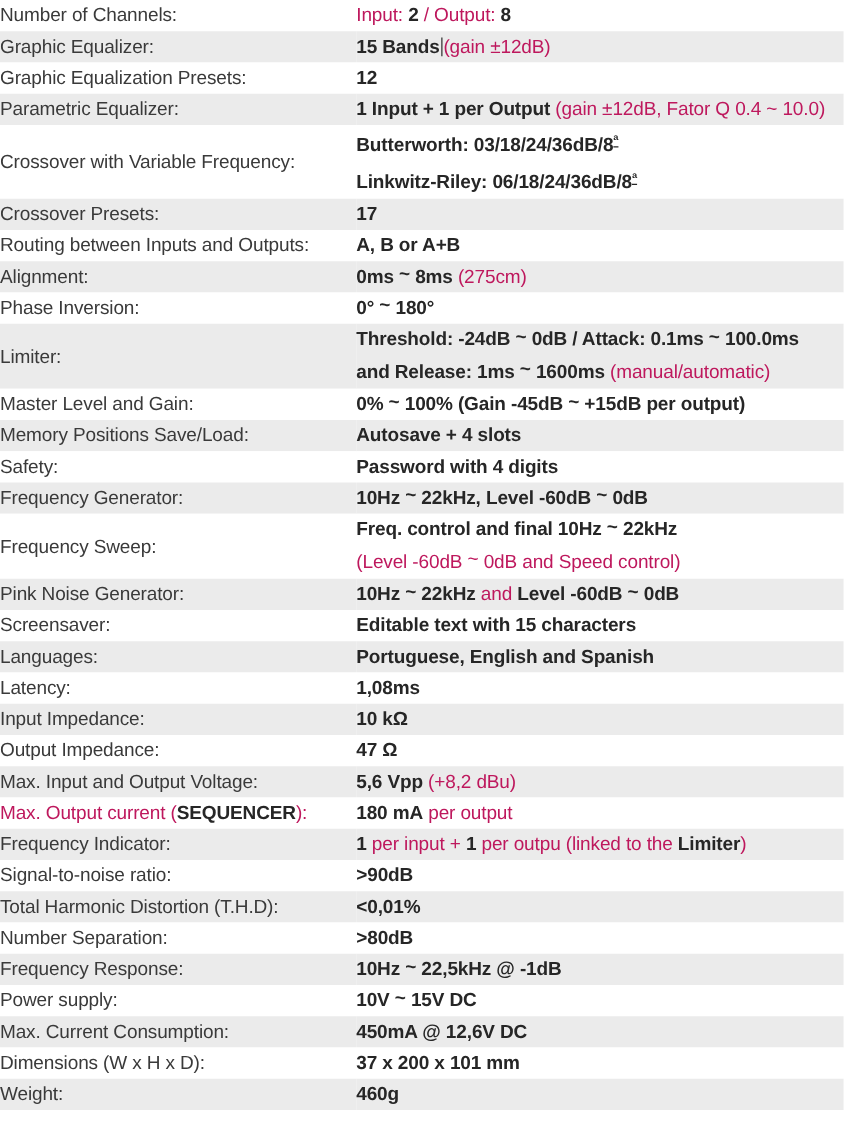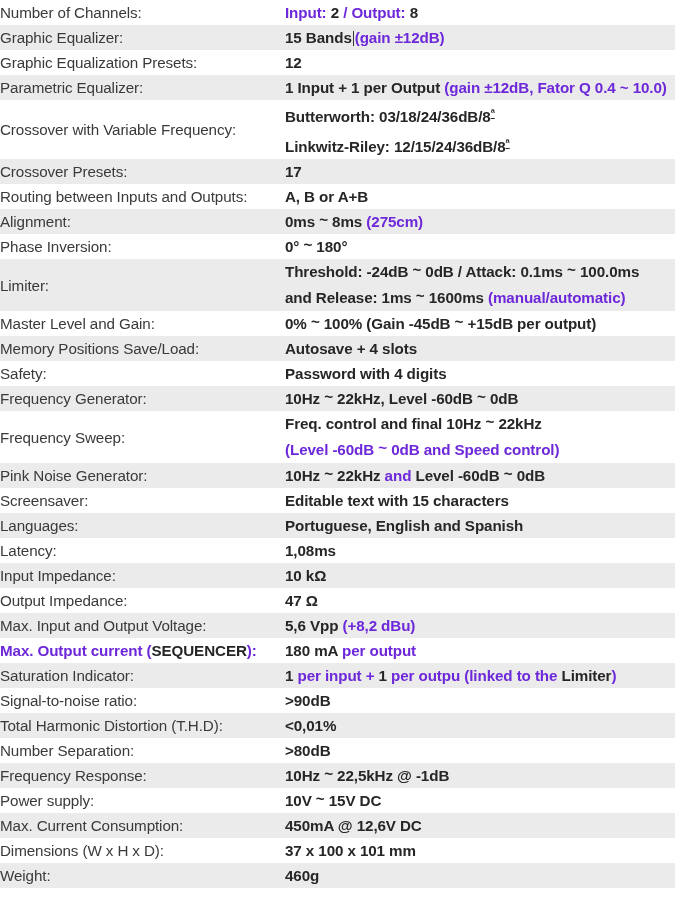--- a/index.html
+++ b/index.html
@@ -44,21 +44,21 @@
     color: #2f2f2f;
     letter-spacing: -0.1px;
     white-space: nowrap;
   }
   
   tr.h1 td { height: 25px; }
   
   tr.h2 td { height: 52px; }
 
   .b { font-weight: bold; color: #262626; }
-  .n { font-weight: 700; color: #6d28d9; }
+  .n { font-weight: 400; color: #be185d; }
   .line { display: block; line-height: 26px; }
   .ord { font-size: 0.74em; vertical-align: 0.42em; text-decoration: underline; }
   .tilde { position: relative; top: -0.16em; }
   .caret {
     display: inline-block;
     width: 1px;
     height: 15px;
     background: #333;
     vertical-align: -3px;
     margin: 0 1px;
@@ -84,21 +84,21 @@
         <td class="value-cell"><span class="b">12</span></td>
       </tr>
       <tr class="row-odd h1">
         <td class="label-cell">Parametric Equalizer:</td>
         <td class="value-cell"><span class="b">1 Input + 1 per Output</span><span class="n"> (gain ±12dB, Fator Q 0.4 ~ 10.0)</span></td>
       </tr>
       <tr class="row-even h2">
         <td class="label-cell">Crossover with Variable Frequency:</td>
         <td class="value-cell">
           <span class="line"><span class="b">Butterworth: 03/18/24/36dB/8</span><span class="b ord">ª</span></span>
-          <span class="line"><span class="b">Linkwitz-Riley: 12/15/24/36dB/8</span><span class="b ord">ª</span></span>
+          <span class="line"><span class="b">Linkwitz-Riley: 06/18/24/36dB/8</span><span class="b ord">ª</span></span>
         </td>
       </tr>
       <tr class="row-odd h1">
         <td class="label-cell">Crossover Presets:</td>
         <td class="value-cell"><span class="b">17</span></td>
       </tr>
       <tr class="row-even h1">
         <td class="label-cell wide">Routing between Inputs and Outputs:</td>
         <td class="value-cell"><span class="b">A, B or A+B</span></td>
       </tr>
@@ -166,21 +166,21 @@
       </tr>
       <tr class="row-odd h1">
         <td class="label-cell">Max. Input and Output Voltage:</td>
         <td class="value-cell"><span class="b">5,6 Vpp</span><span class="n"> (+8,2 dBu)</span></td>
       </tr>
       <tr class="row-even h1">
         <td class="label-cell wide"><span class="n">Max. Output current (</span><span class="b">SEQUENCER</span><span class="n">):</span></td>
         <td class="value-cell"><span class="b">180 mA</span><span class="n"> per output</span></td>
       </tr>
       <tr class="row-odd h1">
-        <td class="label-cell">Saturation Indicator:</td>
+        <td class="label-cell">Frequency Indicator:</td>
         <td class="value-cell"><span class="b">1</span><span class="n"> per input + </span><span class="b">1</span><span class="n"> per outpu (linked to the </span><span class="b">Limiter</span><span class="n">)</span></td>
       </tr>
       <tr class="row-even h1">
         <td class="label-cell">Signal-to-noise ratio:</td>
         <td class="value-cell"><span class="b">&gt;90dB</span></td>
       </tr>
       <tr class="row-odd h1">
         <td class="label-cell wide">Total Harmonic Distortion (T.H.D):</td>
         <td class="value-cell"><span class="b">&lt;0,01%</span></td>
       </tr>
@@ -195,20 +195,20 @@
       <tr class="row-even h1">
         <td class="label-cell">Power supply:</td>
         <td class="value-cell"><span class="b">10V </span><span class="b tilde">~</span><span class="b"> 15V DC</span></td>
       </tr>
       <tr class="row-odd h1">
         <td class="label-cell">Max. Current Consumption:</td>
         <td class="value-cell"><span class="b">450mA @ 12,6V DC</span></td>
       </tr>
       <tr class="row-even h1">
         <td class="label-cell">Dimensions (W x H x D):</td>
-        <td class="value-cell"><span class="b">37 x 100 x 101 mm</span></td>
+        <td class="value-cell"><span class="b">37 x 200 x 101 mm</span></td>
       </tr>
       <tr class="row-odd h1">
         <td class="label-cell">Weight:</td>
         <td class="value-cell"><span class="b">460g</span></td>
       </tr>
     </tbody>
 </table>
 
 </body></html>

